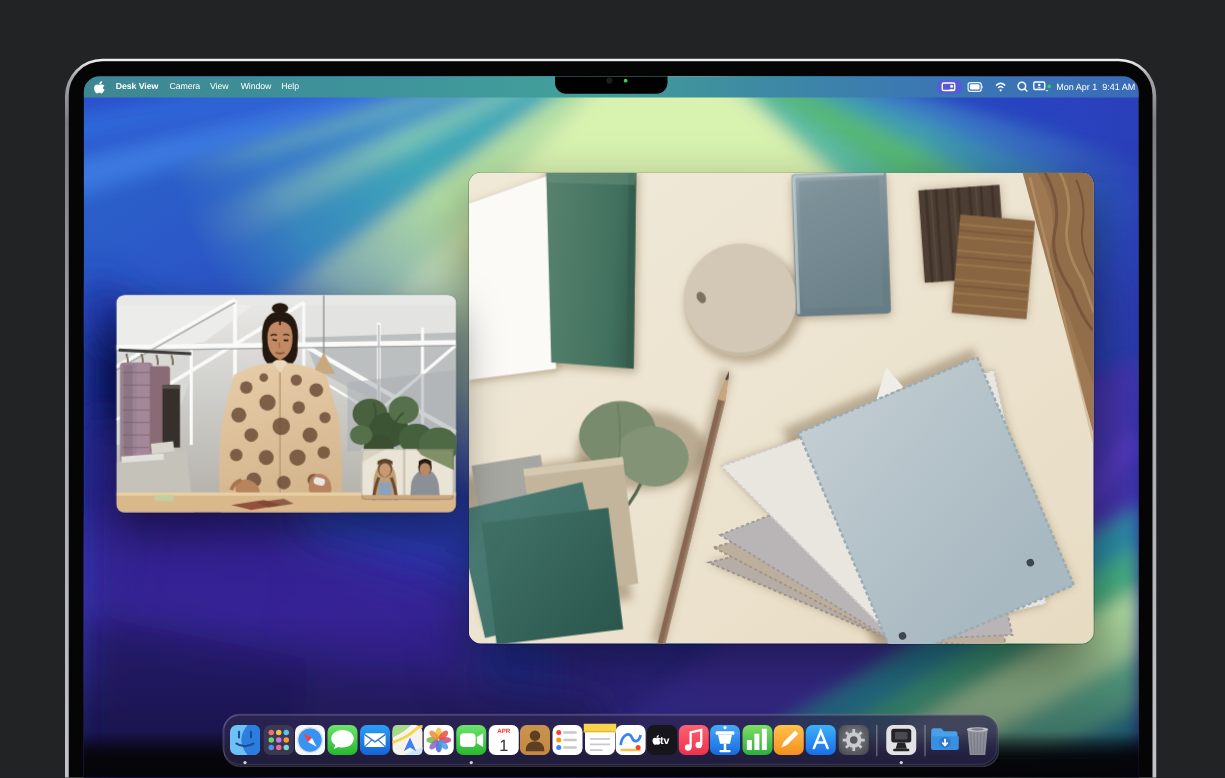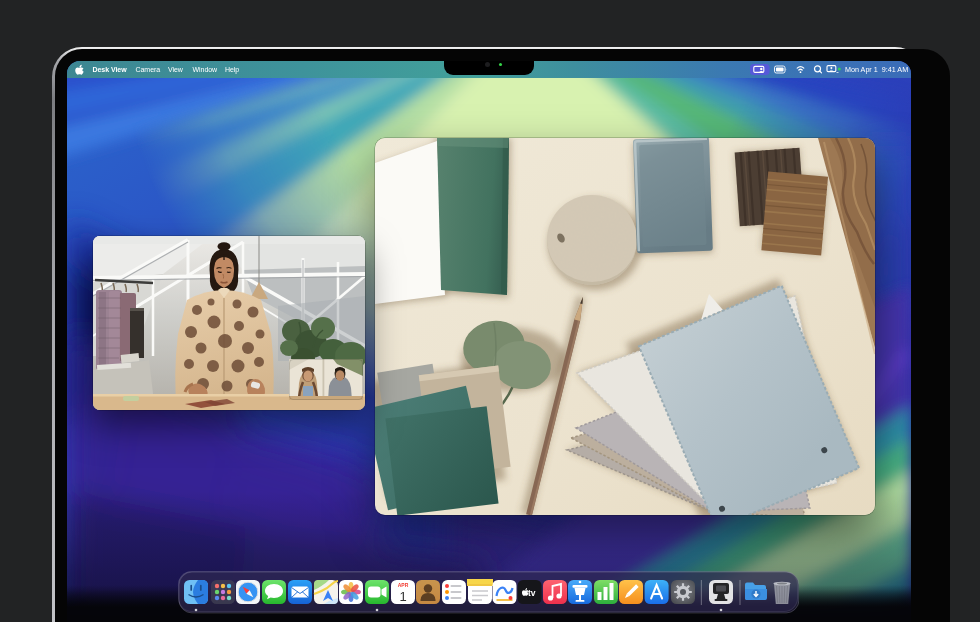--- a/index.html
+++ b/index.html
@@ -1,15 +1,15 @@
 <!DOCTYPE html>
 <html><head><meta charset="utf-8"><style>
 html,body{margin:0;padding:0;width:980px;height:622px;overflow:hidden;background:#222324;font-family:"Liberation Sans",sans-serif;}
 #laptop{position:absolute;left:52px;top:47px;width:873px;height:575px;border-radius:30px 30px 0 0;background:linear-gradient(180deg,#f2f2f2 0%,#a6a7ab 2.5%,#7c7d81 9%,#a8a9ad 45%,#c2c3c7 100%);}
-#bezel{position:absolute;left:3px;top:2px;width:867px;height:573px;border-radius:27px 27px 0 0;background:#050505;padding-left:28px;}
+#bezel{position:absolute;left:3px;top:2px;width:867px;height:573px;border-radius:27px 27px 0 0;background:#050505;}
 #screen{position:absolute;left:12px;top:12px;width:844px;height:561px;border-radius:13px 13px 0 0;overflow:hidden;background:#223;}
 #wall{position:absolute;left:0;top:0;}
 #menubar{position:absolute;left:0;top:0;width:844px;height:17px;background:linear-gradient(90deg,#3d8792 0%,#3e939b 28%,#42a09a 48%,#3e8f9e 60%,#3b79b2 78%,#3a6cb8 100%);color:#fff;}
 .mi{position:absolute;top:0;height:17px;line-height:18px;font-size:7px;letter-spacing:-.05px}
 #notch{position:absolute;left:377px;top:0;width:90px;height:14px;background:#000;border-radius:0 0 9px 9px;}
 #cam{position:absolute;left:41px;top:1px;width:5px;height:5px;border-radius:50%;background:#1d1d1f;}
 #led{position:absolute;left:55px;top:2px;width:3px;height:3px;border-radius:50%;background:#35d64a;}
 #dvwin{position:absolute;left:308px;top:77px;width:500px;height:377px;border-radius:10px;overflow:hidden;box-shadow:0 0 0 .5px rgba(0,0,0,.35),0 20px 45px rgba(0,0,0,.5);}
 #ftwin{position:absolute;left:26px;top:175px;width:272px;height:174px;border-radius:7px;overflow:hidden;box-shadow:0 0 0 .5px rgba(0,0,0,.35),0 16px 35px rgba(0,0,0,.5);}
 #dock{position:absolute;left:111px;top:510px;width:620px;height:41px;border-radius:14px;background:rgba(50,44,90,.42);border:1px solid rgba(255,255,255,.16);box-sizing:border-box;}

